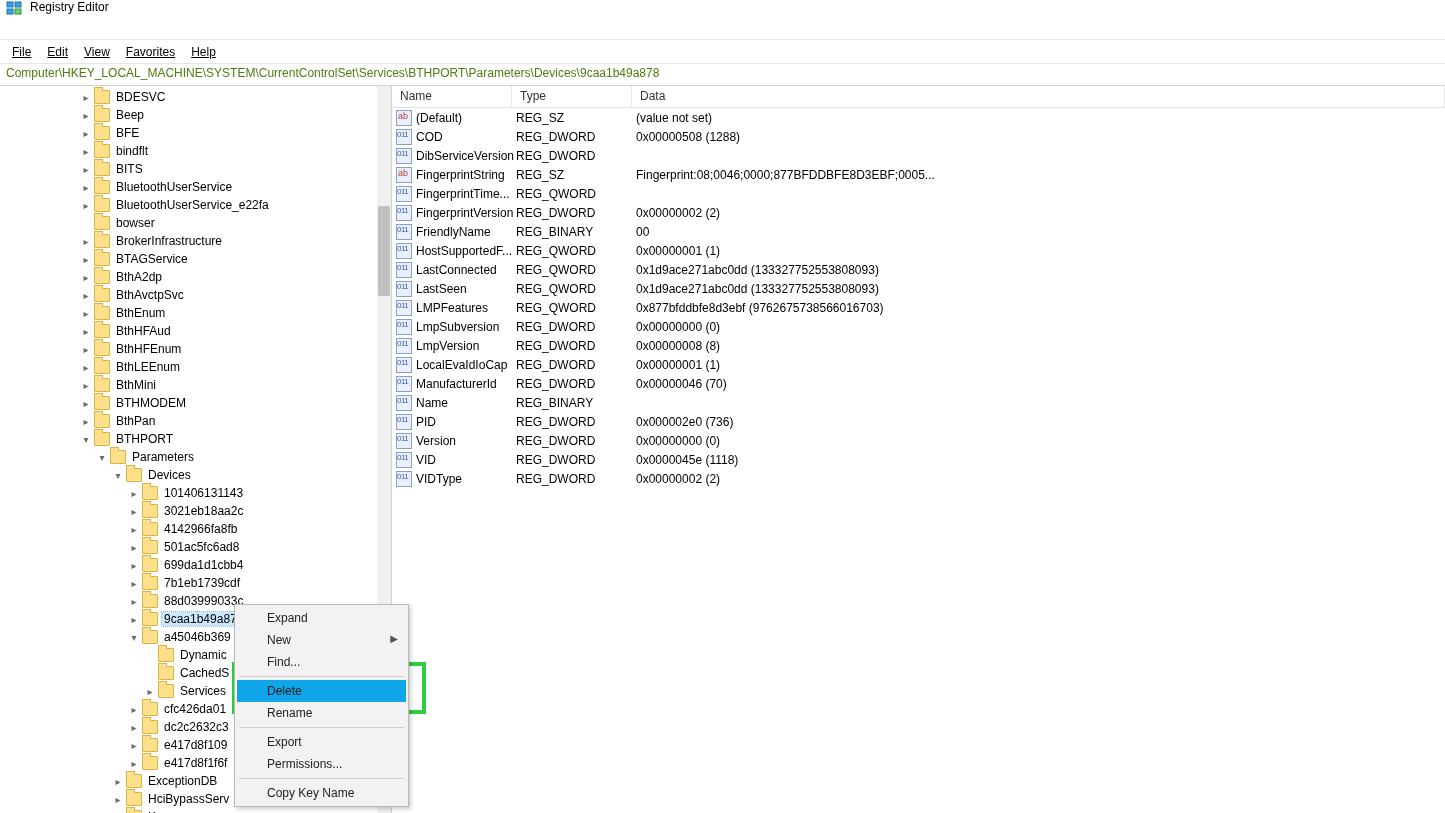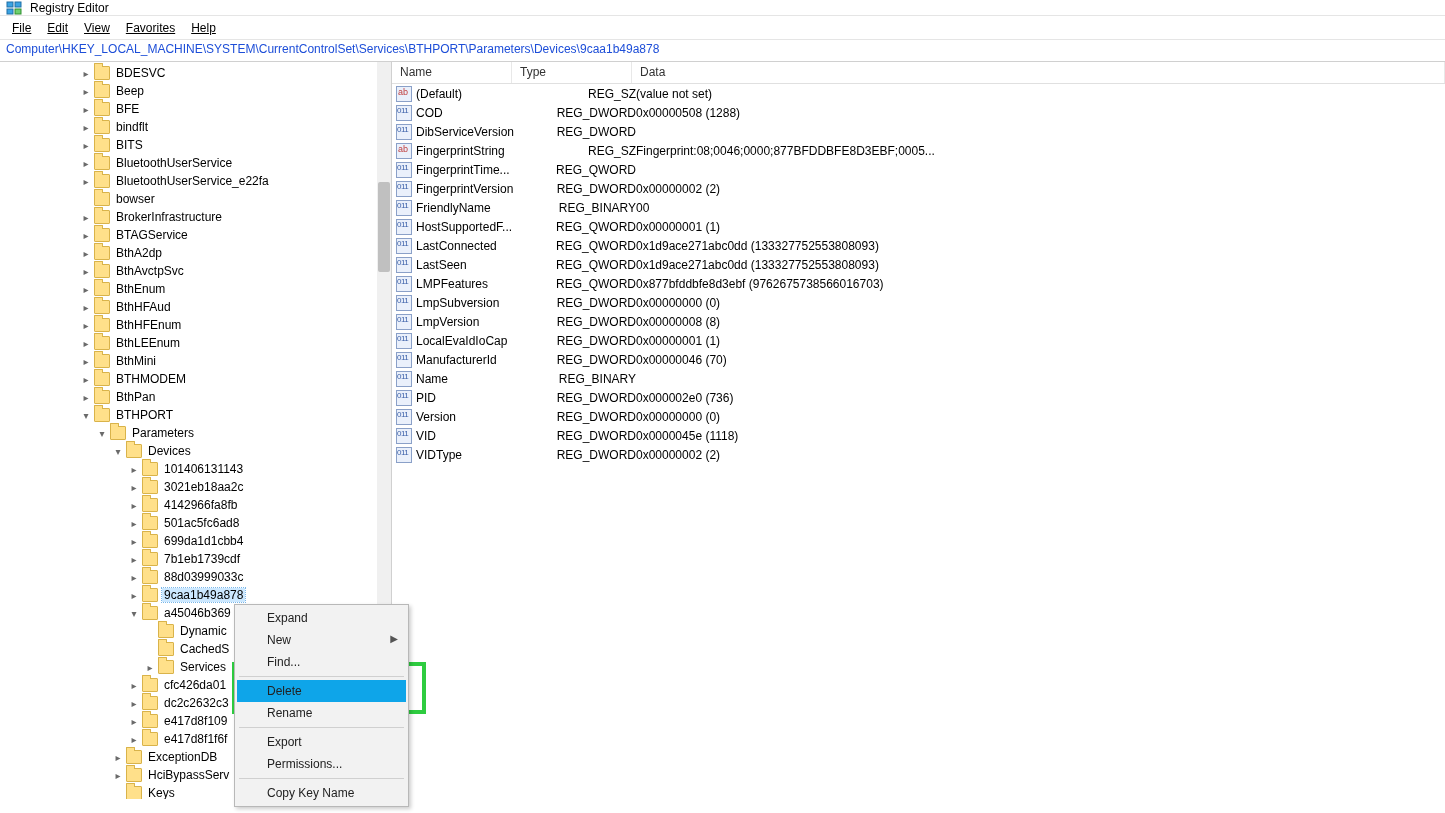--- a/index.html
+++ b/index.html
@@ -1,29 +1,29 @@
 <!DOCTYPE html>
 <html><head>
 <meta charset="utf-8">
 <style>
 * { margin: 0; padding: 0; box-sizing: border-box; font-family: "Segoe UI", Tahoma, sans-serif; font-size: 12px; }
 body { background: #fff; width: 1445px; height: 813px; overflow: hidden; user-select: none; }
 
 
-.titlebar { display: flex; align-items: center; height: 16px; padding: 0 6px; border-bottom: 1px solid #e5e5e5; }
+.titlebar { display: flex; align-items: flex-start; height: 40px; padding: 0 6px; border-bottom: 1px solid #e5e5e5; }
 .titlebar .app-icon { width: 16px; height: 16px; margin-right: 8px; display: inline-flex; align-items: center; justify-content: center; }
 .titlebar .title { font-size: 12px; }
 
 
 .menubar { display: flex; align-items: center; height: 24px; padding: 0 4px; border-bottom: 1px solid #e5e5e5; }
 .menubar .menu-item { padding: 2px 8px; cursor: default; }
 .menubar .menu-item .accel { text-decoration: underline; }
 
 
-.addressbar { height: 22px; padding: 2px 6px; border-bottom: 1px solid #d0d0d0; font-size: 12px; color: #1d4ed8; }
+.addressbar { height: 22px; padding: 2px 6px; border-bottom: 1px solid #d0d0d0; font-size: 12px; color: #4d7c0f; }
 
 
 .main { display: flex; height: calc(813px - 30px - 24px - 22px); }
 
 
 .tree-pane { width: 392px; height: 100%; overflow: hidden; position: relative; border-right: 1px solid #d0d0d0; }
 .tree-scroll { width: 14px; background: #f0f0f0; position: absolute; right: 0; top: 0; bottom: 0; }
 .tree-scroll .thumb { position: absolute; left: 1px; right: 1px; top: 120px; height: 90px; background: #c0c0c0; border-radius: 2px; }
 .tree { padding: 2px 0 2px 0; }
 .tree-row { display: flex; align-items: center; height: 18px; white-space: nowrap; }
@@ -39,21 +39,21 @@
 .values-header .col { padding: 3px 8px; border-right: 1px solid #e8e8e8; color: #333; }
 .col-name { width: 120px; }
 .col-type { width: 120px; }
 .col-data { flex: 1; }
 .values-body { flex: 1; overflow: hidden; }
 .value-row { display: flex; align-items: center; height: 19px; padding-left: 4px; }
 .value-row .vicon { width: 16px; height: 16px; margin-right: 4px; border: 1px solid #8aa0c8; background: #eaf0fb; position: relative; flex-shrink: 0; }
 .value-row .vicon.str::after { content: "ab"; position: absolute; left: 1px; top: 0; font-size: 9px; color: #c04040; }
 .value-row .vicon.bin::after { content: "011"; position: absolute; left: 0; top: 0; font-size: 8px; color: #3a5fa8; letter-spacing: -0.5px; }
 .value-row .vname { width: 100px; overflow: hidden; text-overflow: ellipsis; white-space: nowrap; }
-.value-row .vtype { width: 120px; text-align: right; }
+.value-row .vtype { width: 120px; }
 .value-row .vdata { flex: 1; overflow: hidden; text-overflow: ellipsis; white-space: nowrap; }
 
 
 .context-menu { position: absolute; left: 234px; top: 604px; width: 175px; background: #f2f2f2; border: 1px solid #b8b8b8; box-shadow: 2px 2px 4px rgba(0,0,0,.2); padding: 2px; z-index: 50; }
 .context-menu .cm-item { position: relative; padding: 4px 24px 4px 30px; color: #222; }
 .context-menu .cm-sep { height: 1px; background: #d0d0d0; margin: 3px 2px; }
 .context-menu .cm-item.hover { background: #0ea5e9; }
 .context-menu .cm-item .arrow { position: absolute; right: 8px; top: 4px; font-size: 10px; color: #555; }
 .green-box { position: absolute; border: 4px solid #2ecc40; pointer-events: none; }
 

